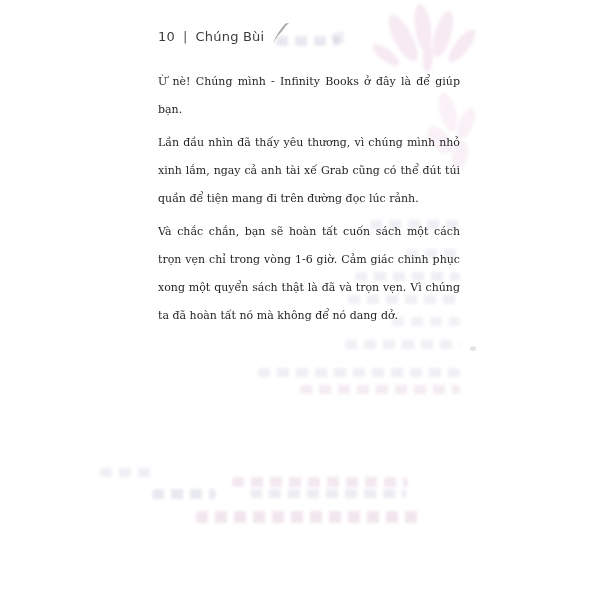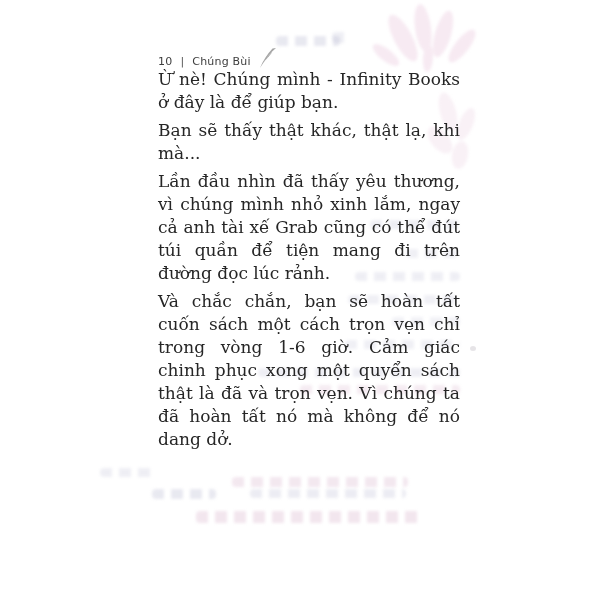--- a/index.html
+++ b/index.html
@@ -28,31 +28,31 @@
     pointer-events:none;
   }
   .smudge.blue{--c:#b6b7d0;}
   .smudge.pink{--c:#d9b4cc;}
   .speckle{
     position:absolute;width:6px;height:5px;border-radius:50%;
     background:#b9b4bd;opacity:.35;filter:blur(.7px);
   }
   
   .page-header{
-    position:absolute;left:158px;top:53px;
+    position:absolute;left:158px;top:28px;
     font-family:"DejaVu Sans","Liberation Sans",sans-serif;
-    font-size:11px;color:#3d3d3d;letter-spacing:.2px;
+    font-size:13px;color:#3d3d3d;letter-spacing:.2px;
     display:flex;align-items:center;gap:6px;
     white-space:nowrap;
   }
   .page-header .sep{color:#555;padding:0 2px;}
   .quill{width:18px;height:22px;margin-left:2px;margin-top:-6px;}
   .page-text{
     position:absolute;left:158px;top:68px;width:302px;
-    font-size:17px;line-height:23px;color:#262626;
+    font-size:11px;line-height:28px;color:#262626;
     text-align:justify;
   }
   .page-text p{
     margin:0 0 5px 0;
     text-rendering:optimizeLegibility;
   }
 </style>
 </head>
 <body>
 
@@ -97,18 +97,17 @@
       <span class="sep">|</span>
       <span>Chúng Bùi</span>
     <svg class="quill" viewBox="0 0 18 22" xmlns="http://www.w3.org/2000/svg">
       <path d="M1,21 C6,13 11,6 17,1 L13.5,1.5 C8.5,7 4,13.5 1,21 Z" fill="#979797" opacity="0.85"></path>
       <path d="M4,15 C7,12.5 10,9 12.5,5.5" stroke="#b0b0b0" stroke-width="1" fill="none"></path>
     </svg>
   </div>
 
   <div class="page-text">
     <p>Ừ nè! Chúng mình - Infinity Books ở đây là để giúp bạn.</p>
-    <p>Bạn sẽ thấy thật khác, thật lạ, khi mà...</p>
     <p>Lần đầu nhìn đã thấy yêu thương, vì chúng mình nhỏ xinh lắm, ngay cả anh tài xế Grab cũng có thể đút túi quần để tiện mang đi trên đường đọc lúc rảnh.</p>
     <p>Và chắc chắn, bạn sẽ hoàn tất cuốn sách một cách trọn vẹn chỉ trong vòng 1-6 giờ. Cảm giác chinh phục xong một quyển sách thật là đã và trọn vẹn. Vì chúng ta đã hoàn tất nó mà không để nó dang dở.</p>
   </div>
 
 </div>
 
 </body></html>

